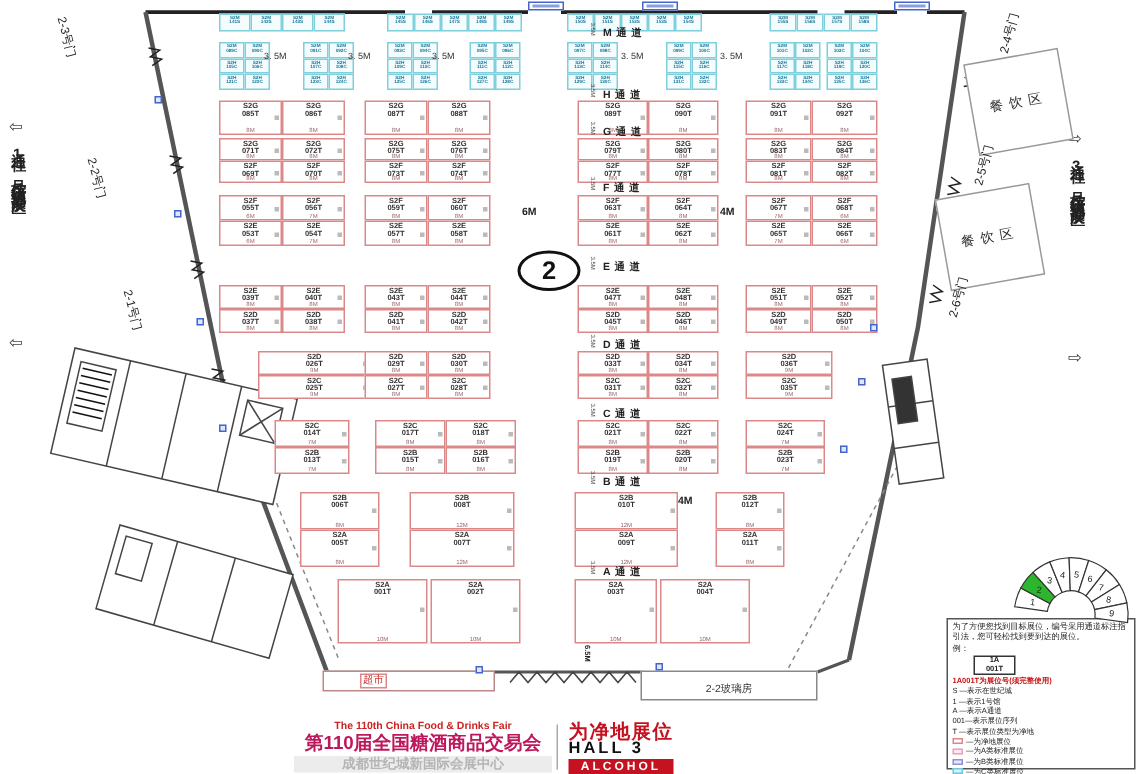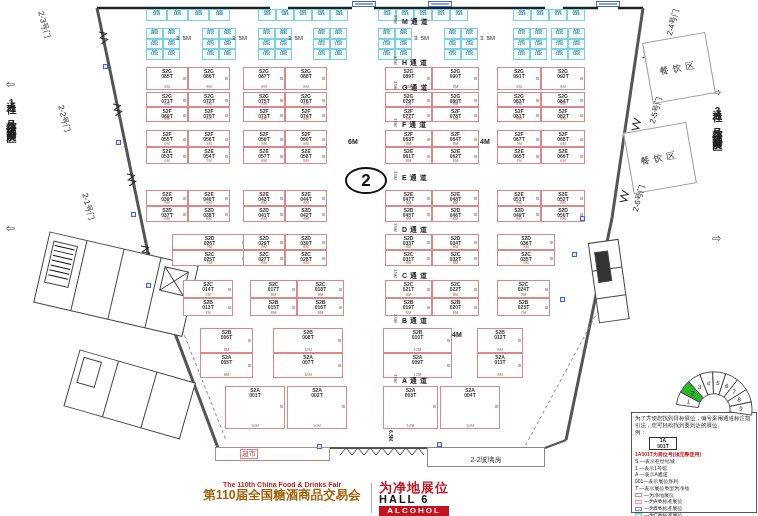--- a/index.html
+++ b/index.html
@@ -32,21 +32,21 @@
   .shoplabel{position:absolute;font-size:7px;color:#cc3333;border:1px solid #dd8888;padding:0 1px;line-height:1.1;background:#fff;}
   .glass{position:absolute;border:1px solid #888;background:#fff;box-sizing:border-box;text-align:center;}
   .glass span{font-size:7px;color:#333;line-height:1.6;}
 
   .circ2{position:absolute;left:345px;top:167px;width:38px;height:23px;border:2px solid #111;border-radius:50%;display:flex;align-items:center;justify-content:center;font-size:17px;font-weight:bold;color:#111;background:#fff;}
 
   
   #banner{position:absolute;left:196px;top:481px;width:316px;height:34px;display:flex;z-index:3;background:#fff;}
   .b-left{width:172px;text-align:center;}
   .b-en{font-size:7px;font-weight:bold;color:#cc2222;line-height:1.2;}
-  .b-cn{font-size:12.5px;font-weight:bold;color:#a16207;line-height:1.1;white-space:nowrap;}
+  .b-cn{font-size:12.5px;font-weight:bold;color:#be185d;line-height:1.1;white-space:nowrap;}
   .b-venue{margin-top:1px;background:#ececec;color:#b5b5b5;font-weight:bold;font-size:9px;line-height:1.2;}
   .b-div{width:1px;background:#aaa;margin:2px 3px;}
   .b-hall{width:62px;}
   .b-hallcn{font-size:20px;font-weight:900;color:#1a1a1a;line-height:1.05;white-space:nowrap;}
   .b-badge{margin-top:1px;background:#c41220;color:#fff;font-size:7px;text-align:center;letter-spacing:1px;line-height:1.35;}
   .b-right{margin-left:4px;}
   .b-cat{font-size:13px;font-weight:900;color:#c41220;letter-spacing:1px;line-height:1;white-space:nowrap;}
   .b-hallen{font-size:11px;font-weight:900;color:#111;letter-spacing:2px;line-height:1;}
   .b-alc{margin-top:1px;background:#c41220;color:#fff;font-size:8px;font-weight:bold;letter-spacing:2px;text-align:center;line-height:1.25;width:70px;}
 
@@ -901,21 +901,22 @@
       <path d="M54.256711089903646,33.715398245015365 L71.10968883852115,19.574070831911495 A38,38 0 0 1 77.70831958986452,31.003234553624594 L57.035081932574535,38.527677706789305 A16,16 0 0 0 54.256711089903646,33.715398245015365 Z" fill="#fff" stroke="#333" stroke-width="0.8"></path>
       <text x="65.38268590217984" y="32.499999999999986" font-size="6" text-anchor="middle" fill="#222" font-family="Liberation Sans,sans-serif">8</text>
       <path d="M57.035081932574535,38.527677706789305 L77.70831958986452,31.003234553624594 A38,38 0 0 1 80,43.99999999999999 L58,43.99999999999999 A16,16 0 0 0 57.035081932574535,38.527677706789305 Z" fill="#fff" stroke="#333" stroke-width="0.8"></path>
       <text x="68.58980933132962" y="41.311499202992856" font-size="6" text-anchor="middle" fill="#222" font-family="Liberation Sans,sans-serif">9</text>
     </svg>
 
   <div id="banner">
     <div class="b-left">
       <div class="b-en">The 110th China Food &amp; Drinks Fair</div>
       <div class="b-cn">第110届全国糖酒商品交易会</div>
+      <div class="b-venue">成都世纪城新国际会展中心</div>
     </div>
     <div class="b-div"></div>
     <div class="b-right">
       <div class="b-cat">为净地展位</div>
-      <div class="b-hallen">HALL 6</div>
+      <div class="b-hallen">HALL 3</div>
       <div class="b-alc">ALCOHOL</div>
     </div>
   </div>
 </div>
 
 </body></html>

